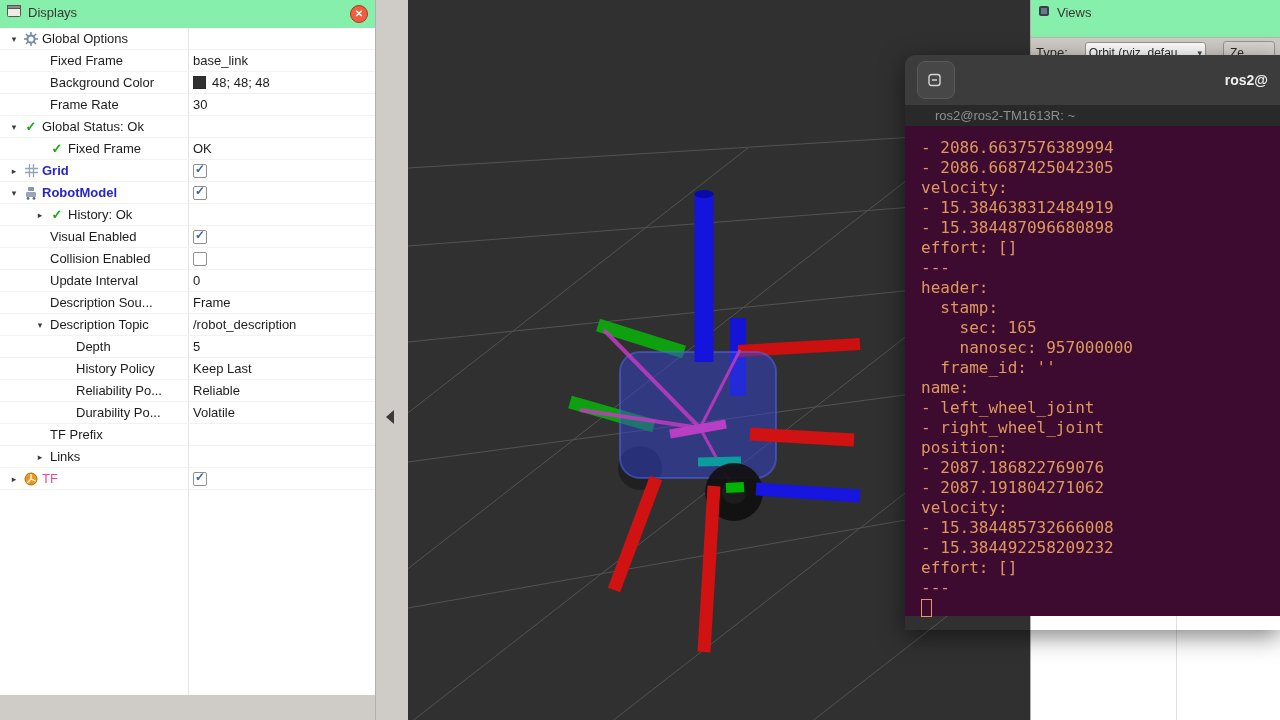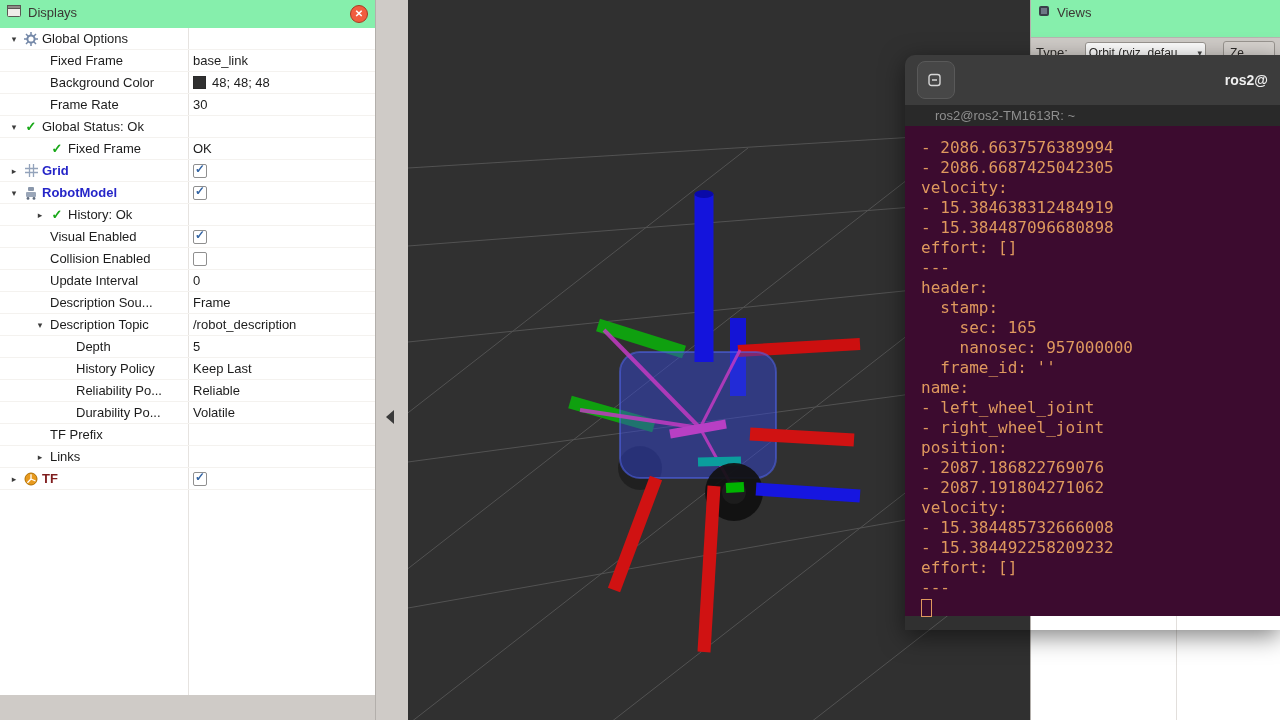--- a/index.html
+++ b/index.html
@@ -17,21 +17,21 @@
   #displays-body{position:absolute;top:28px;left:0;width:375px;height:667px;background:#ffffff;overflow:hidden;}
   .col-divider{position:absolute;left:188px;top:0;bottom:0;width:1px;background:#e6e3e0;}
   .prop-row{display:flex;height:21px;align-items:center;font-size:13px;color:#1c1c1c;
     border-bottom:1px solid #f4f2ef;position:relative;}
   .name-cell{width:188px;display:flex;align-items:center;overflow:hidden;flex:0 0 auto;}
   .value-cell{flex:1 1 auto;display:flex;align-items:center;padding-left:5px;overflow:hidden;white-space:nowrap;}
   .arrow{width:16px;text-align:center;font-size:9px;color:#3c3c3c;flex:0 0 auto;user-select:none;}
   .tree-icon{width:18px;display:flex;justify-content:center;align-items:center;flex:0 0 auto;}
   .lbl{white-space:nowrap;margin-left:2px;}
   .lbl.blue{color:#2525c8;font-weight:bold;}
-  .lbl.orange{color:#7f1d1d;font-weight:bold;}
+  .lbl.orange{color:#ec4899;font-weight:normal;}
   .checkbox{width:12px;height:12px;border:1px solid #8f8f8f;background:#fff;border-radius:2px;
     position:relative;flex:0 0 auto;}
   .checkbox.checked::after{content:"✓";position:absolute;left:1px;top:-3px;
     color:#3465a4;font-size:12px;font-weight:bold;}
   .swatch{width:11px;height:11px;background:#303030;border:1px solid #2a2a2a;margin-right:6px;flex:0 0 auto;}
   .close-btn{margin-left:auto;width:16px;height:16px;border-radius:50%;
     background:#f15d3f;border:1px solid #a83a22;color:#fff;font-size:10px;font-weight:bold;
     display:flex;align-items:center;justify-content:center;line-height:1;cursor:default;}
 
   

